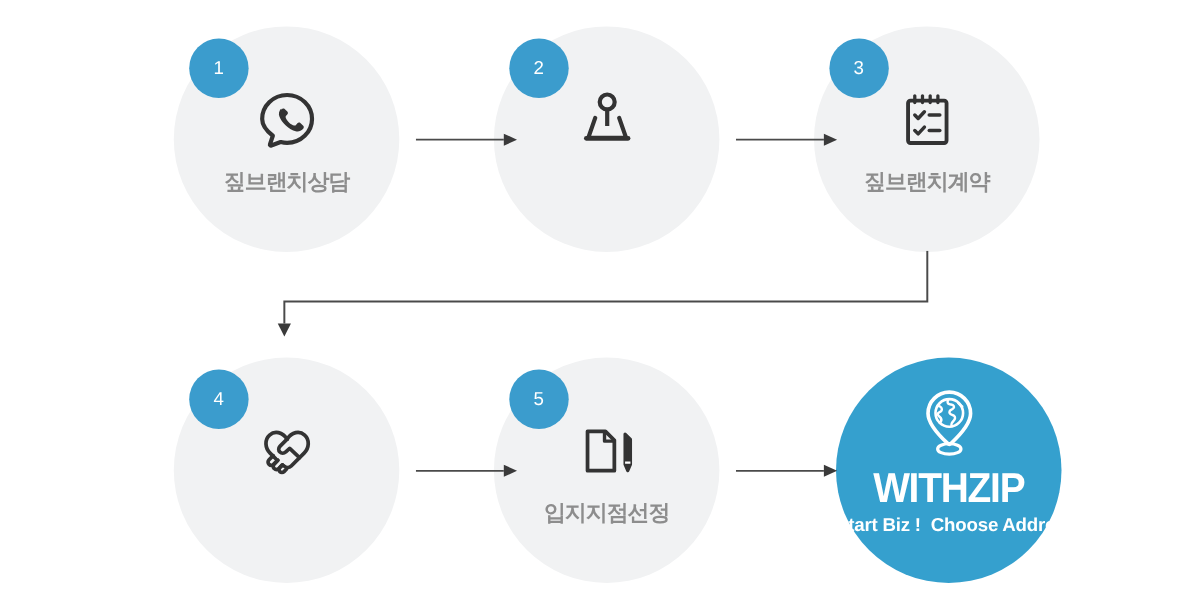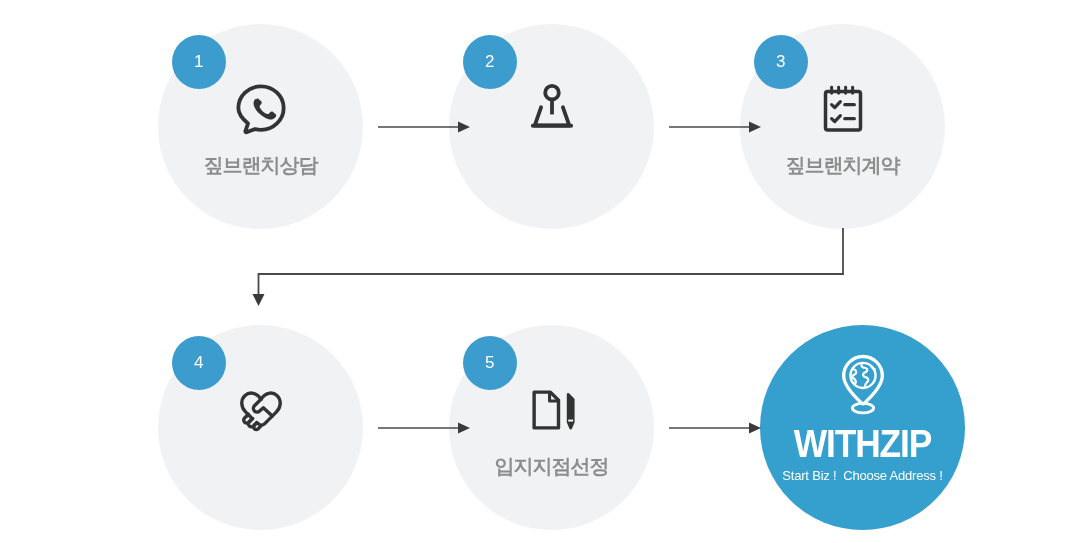--- a/index.html
+++ b/index.html
@@ -78,24 +78,25 @@
     font-weight:bold;
     letter-spacing:-1.2px;
     line-height:1;
     z-index:3;
     transform:scaleX(.93);
   }
   .brand-tag{
     position:absolute;left:0;right:0;top:143px;
     text-align:center;
     color:#ffffff;
-    font-size:13px;
+    font-size:17px;
     letter-spacing:-.2px;
     z-index:3;
     white-space:pre;
+    font-weight:bold;
   }
 
   
   .conn{position:absolute;z-index:1;}
 </style>
 </head>
 <body>
 
 <div id="stage">
 

